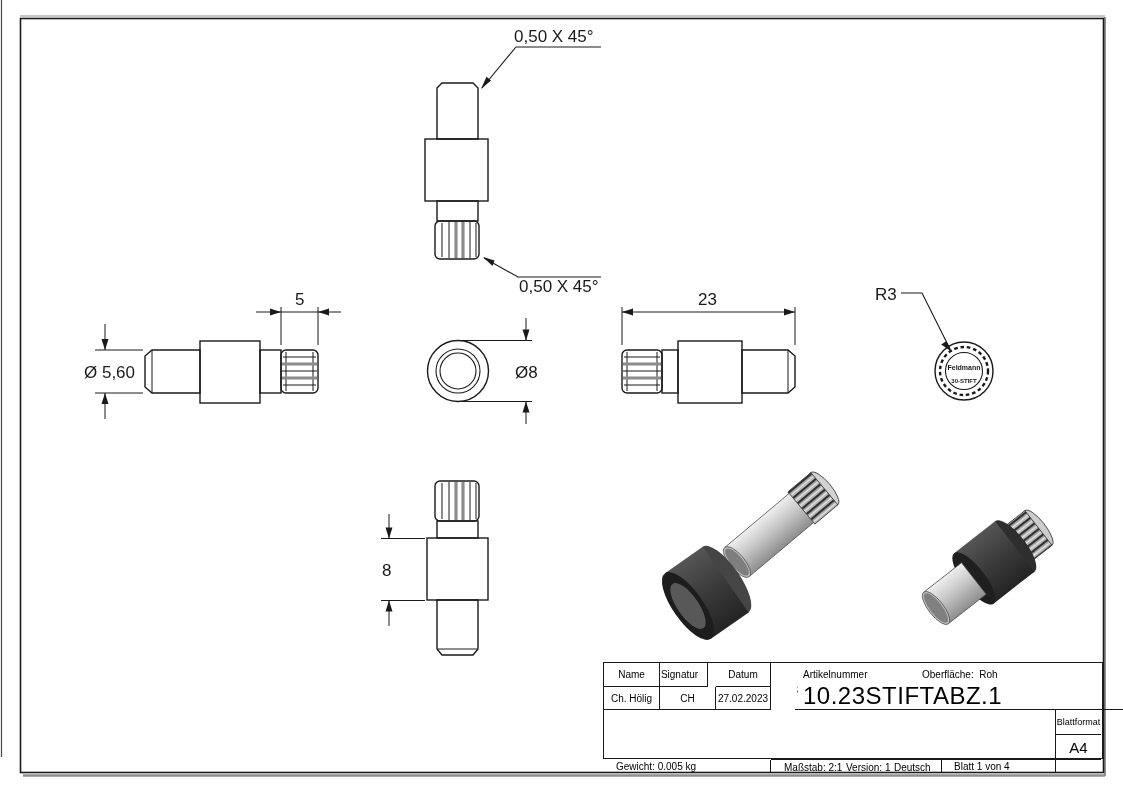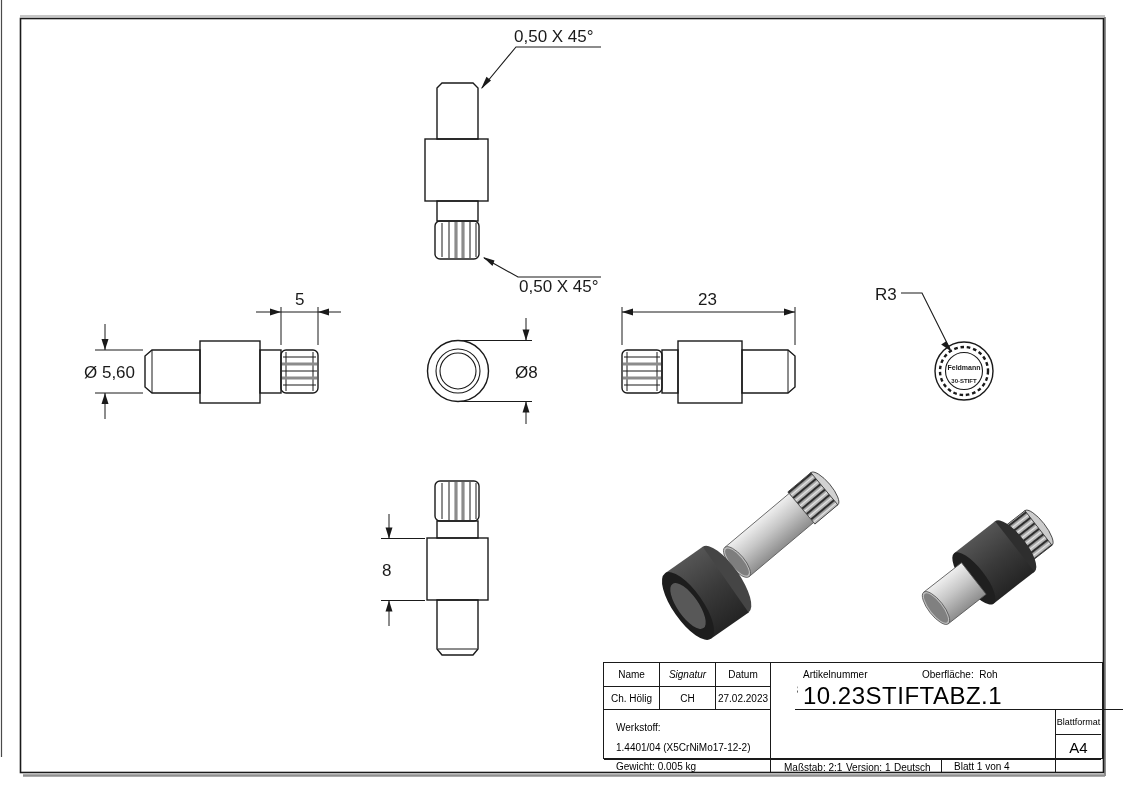--- a/index.html
+++ b/index.html
@@ -229,37 +229,33 @@
       <ellipse cx="48" cy="0" rx="11" ry="32" fill="#1f1f1f"></ellipse>
       <rect x="0" y="-20" width="48" height="40" fill="url(#gLight)" stroke="#555" stroke-width="0.8"></rect>
       <ellipse cx="0" cy="0" rx="7.5" ry="20" fill="#bdbdbd" stroke="#555" stroke-width="0.8"></ellipse>
       <ellipse cx="0" cy="0" rx="6" ry="18" fill="#808080"></ellipse>
     </g>
   </g>
 </svg>
 
 <div class="tb">
   <div class="cell" style="left:0;top:0;width:56px;height:24px;">Name</div>
-  <div class="cell" style="left:56px;top:0;width:56px;height:24px;font-style:italic;">Signatur</div>
+  <div class="cell" style="left:48px;top:0;width:56px;height:24px;">Signatur</div>
   <div class="cell" style="left:112px;top:0;width:55px;height:24px;">Datum</div>
 
   <div class="cell" style="left:0;top:24px;width:56px;height:23px;">Ch. Hölig</div>
   <div class="cell" style="left:56px;top:24px;width:56px;height:23px;">CH</div>
   <div class="cell" style="left:112px;top:24px;width:55px;height:23px;">27.02.2023</div>
 
   <div class="cell noright" style="left:167px;top:0;width:330px;height:47px;border-right:none;margin-left:24px;">
     <span class="artikel-label">Artikelnummer</span>
     <span class="oberflaeche"><span>Oberfläche:</span>&nbsp;&nbsp;<span>Roh</span></span>
     <span class="artikel-big"><span class="clip3"><span>3</span></span><span>10.23STIFTABZ.1</span></span>
   </div>
 
-  <div class="cell left" style="left:0;top:47px;width:167px;height:50px;align-items:flex-start;">
-    <span class="werk"><span>Werkstoff:</span><br>
-    <span>1.4401/04 (X5CrNiMo17-12-2)</span></span>
-  </div>
   <div class="cell" style="left:167px;top:47px;width:285px;height:50px;"></div>
   <div class="cell blattformat" style="left:452px;top:47px;width:45px;height:25px;border-right:none;">Blattformat</div>
   <div class="cell a4" style="left:452px;top:72px;width:45px;height:25px;border-right:none;">A4</div>
 
   <div class="cell left nobottom" style="left:0;top:97px;width:167px;height:12px;">Gewicht: 0.005 kg</div>
   <div class="cell mcell nobottom" style="left:167px;top:97px;width:171px;height:12px;">
     <span style="left:13px;">Maßstab: 2:1</span>
     <span style="left:75px;">Version: 1</span>
     <span style="left:123px;">Deutsch</span>
   </div>

